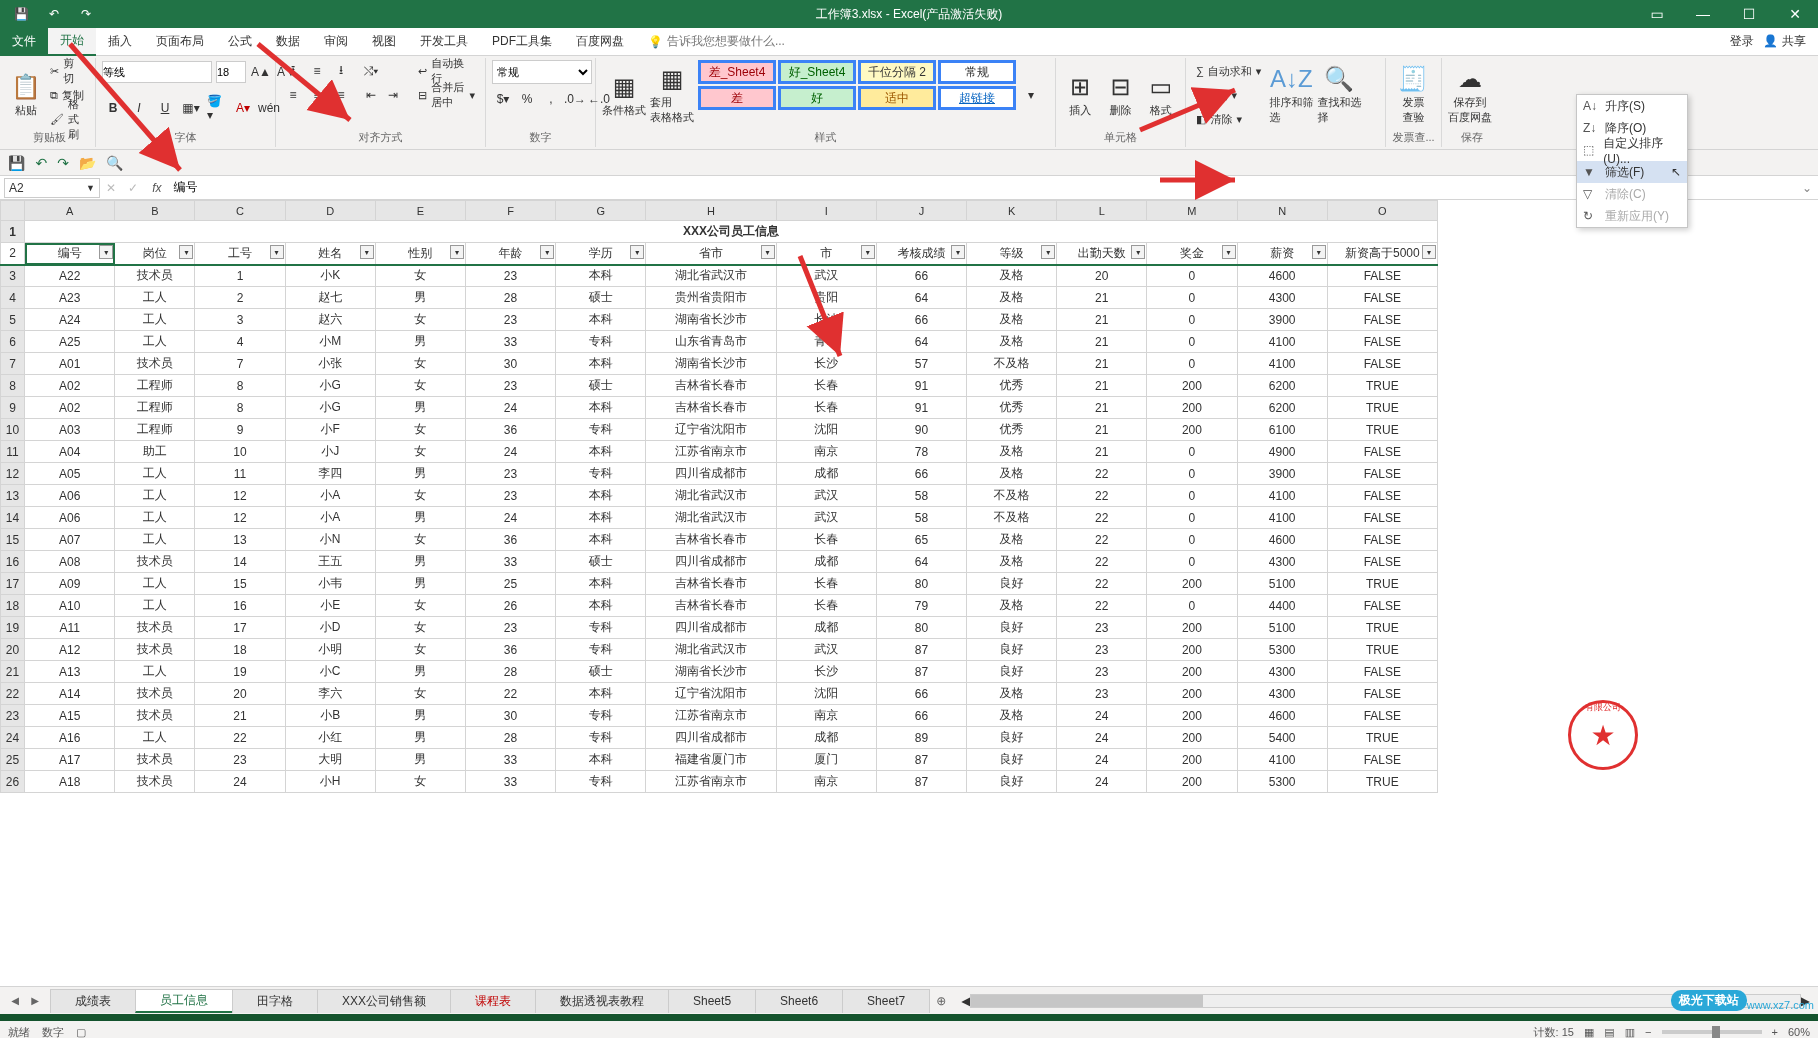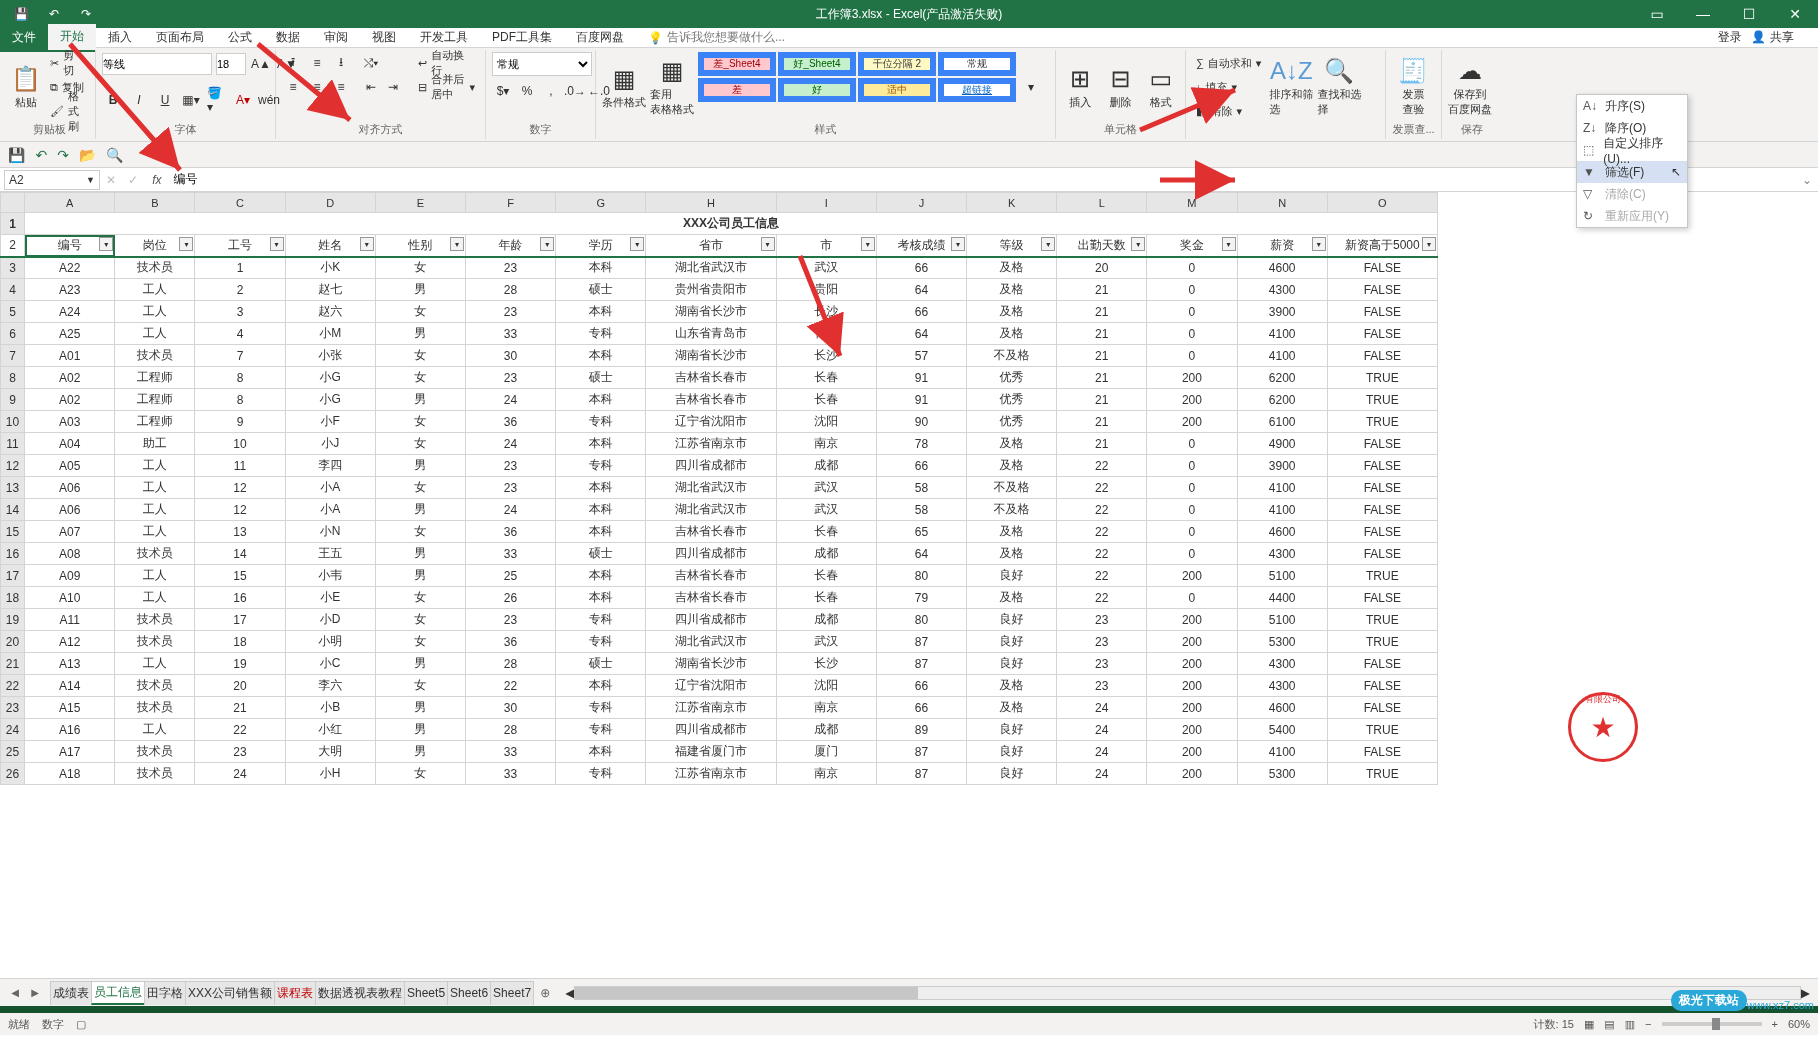--- a/index.html
+++ b/index.html
@@ -3,42 +3,42 @@
 <meta charset="utf-8">
 <style>
 *{margin:0;padding:0;box-sizing:border-box;font-family:"Microsoft YaHei",SimSun,Arial,sans-serif}
 body{background:#fff;font-size:12px;color:#333;overflow:hidden;width:1818px;height:1038px;position:relative}
 .titlebar{height:28px;background:#217346;display:flex;align-items:center;color:#fff;font-size:12px;position:relative}
 .titlebar .wincontrols-left{display:flex;gap:4px;padding-left:8px}
 .wc-btn{width:28px;height:22px;display:flex;align-items:center;justify-content:center}
 .titlebar .title{position:absolute;left:50%;transform:translateX(-50%);font-size:12px}
 .titlebar .wincontrols-right{margin-left:auto;display:flex}
 .wc-r{width:46px;height:28px;display:flex;align-items:center;justify-content:center;font-size:14px}
-.menubar{height:20px;background:#fff;display:flex;align-items:center;border-bottom:1px solid #d4d4d4;position:relative}
+.menubar{height:28px;background:#fff;display:flex;align-items:center;border-bottom:1px solid #d4d4d4;position:relative}
 .menu-item{padding:0 12px;height:28px;display:flex;align-items:center;font-size:12px;color:#333;cursor:pointer}
 .menu-item.active{background:#f3f3f3;color:#217346;border-bottom:2px solid #217346}
 .menu-item.file{background:#217346;color:#fff}
 .tellme{margin-left:12px;color:#777;font-size:12px;display:flex;align-items:center;gap:4px}
 .tellme .bulb{color:#f2a100}
-.menubar .right{margin-left:auto;display:flex;align-items:center;gap:10px;padding-right:24px;color:#333;font-size:12px}
+.menubar .right{margin-left:auto;display:flex;align-items:center;gap:10px;padding-right:12px;color:#333;font-size:12px}
 .ribbon{height:94px;background:#f3f2f1;border-bottom:1px solid #d4d4d4;display:flex;padding:2px 4px;gap:0}
 .rgroup{border-right:1px solid #d9d9d9;padding:2px 6px 2px 6px;display:flex;flex-direction:column;justify-content:space-between;position:relative}
 .rgroup .body{display:flex;align-items:flex-start;gap:4px;height:72px}
 .rgroup .label{text-align:center;font-size:11px;color:#666;height:16px;display:flex;align-items:center;justify-content:center}
 .bigbtn{display:flex;flex-direction:column;align-items:center;justify-content:center;width:44px;height:70px;gap:2px;font-size:11px}
 .bigbtn .ic{font-size:24px}
 .vstack{display:flex;flex-direction:column;gap:2px;font-size:11px}
 .smbtn{display:flex;align-items:center;gap:4px;height:22px;padding:0 4px}
 .font-row{display:flex;align-items:center;gap:4px;height:24px}
 .font-row select,.font-row input{height:22px;font-size:11px;border:1px solid #ccc;background:#fff}
 .iconbtn{width:22px;height:22px;display:flex;align-items:center;justify-content:center;border:1px solid transparent;font-size:12px}
 .align-grid{display:grid;grid-template-columns:repeat(3,22px);grid-auto-rows:22px;gap:2px}
 .fmt-sel{height:24px;width:100px;border:1px solid #ccc;background:#fff;font-size:11px}
 .styles-gallery{display:grid;grid-template-columns:repeat(4,78px);grid-auto-rows:24px;gap:2px}
-.style-cell{border:6px solid #3b82f6;display:flex;align-items:center;justify-content:center;font-size:10px;background:#fff}
+.style-cell{border:3px solid #3b82f6;display:flex;align-items:center;justify-content:center;font-size:12px;background:#fff}
 .style-bad{background:#ffc7ce;color:#9c0006}
 .style-good{background:#c6efce;color:#006100}
 .style-thou{background:#fef9c3}
 .style-norm{background:#fff}
 .style-link{color:#0563c1;text-decoration:underline}
 .style-neut{background:#ffeb9c;color:#9c5700}
 .dropdown{position:absolute;top:94px;right:130px;width:112px;background:#fff;border:1px solid #c6c6c6;box-shadow:2px 2px 6px rgba(0,0,0,.2);z-index:100}
 .dd-item{display:flex;align-items:center;gap:6px;height:22px;padding:0 6px;font-size:12px}
 .dd-item.hover{background:#d5e1f2}
 .dd-item .ic{width:16px;font-size:12px;color:#555}
@@ -59,21 +59,21 @@
 .filter-row td{position:relative;background:#fff;border-bottom:2px solid #217346}
 .filter-btn{position:absolute;right:1px;top:2px;width:14px;height:14px;border:1px solid #999;background:#f3f3f3;font-size:8px;display:flex;align-items:center;justify-content:center}
 .active-cell{outline:2px solid #217346;outline-offset:-2px}
 .arrow{position:absolute;pointer-events:none;z-index:50}
 .arrow-head{fill:#e03030}
 .seal{position:absolute;right:180px;top:500px;width:70px;height:70px;border:3px solid #e03030;border-radius:50%;display:flex;align-items:center;justify-content:center;color:#e03030;font-size:28px;z-index:40;background:rgba(255,255,255,0)}
 .seal-txt{position:absolute;font-size:9px;color:#e03030}
 .tabs-row{height:28px;display:flex;align-items:center;background:#f3f2f1;border-top:1px solid #d4d4d4}
 .tab-nav{display:flex;gap:2px;padding:0 6px}
 .tab-nav .nav{width:18px;height:18px;display:flex;align-items:center;justify-content:center;color:#666;font-size:10px}
-.sheet-tab{padding:0 2px;height:24px;display:flex;align-items:center;border:1px solid #ccc;border-bottom:none;background:#e6e6e6;font-size:12px;margin-right:-1px}
+.sheet-tab{padding:0 24px;height:24px;display:flex;align-items:center;border:1px solid #ccc;border-bottom:none;background:#e6e6e6;font-size:12px;margin-right:-1px}
 .sheet-tab.active{background:#fff;border-bottom:2px solid #217346;color:#217346}
 .sheet-tab.red{color:#c00000}
 .addtab{width:24px;display:flex;align-items:center;justify-content:center;color:#666}
 .hscroll{flex:1;display:flex;align-items:center;padding:0 8px}
 .hscroll .track{flex:1;height:14px;background:#eee;border:1px solid #ccc;position:relative}
 .hscroll .thumb{position:absolute;left:0;top:0;height:100%;width:28%;background:#c6c6c6}
 .statusbar{height:24px;background:#f3f2f1;border-top:7px solid #14532d;display:flex;align-items:center;font-size:11px;color:#555;padding:11px 8px;gap:12px}
 .statusbar .right{margin-left:auto;display:flex;align-items:center;gap:10px}
 .zoom-slider{width:100px;height:4px;background:#ccc;position:relative}
 .zoom-slider .knob{position:absolute;left:50%;top:-4px;width:8px;height:12px;background:#888}

